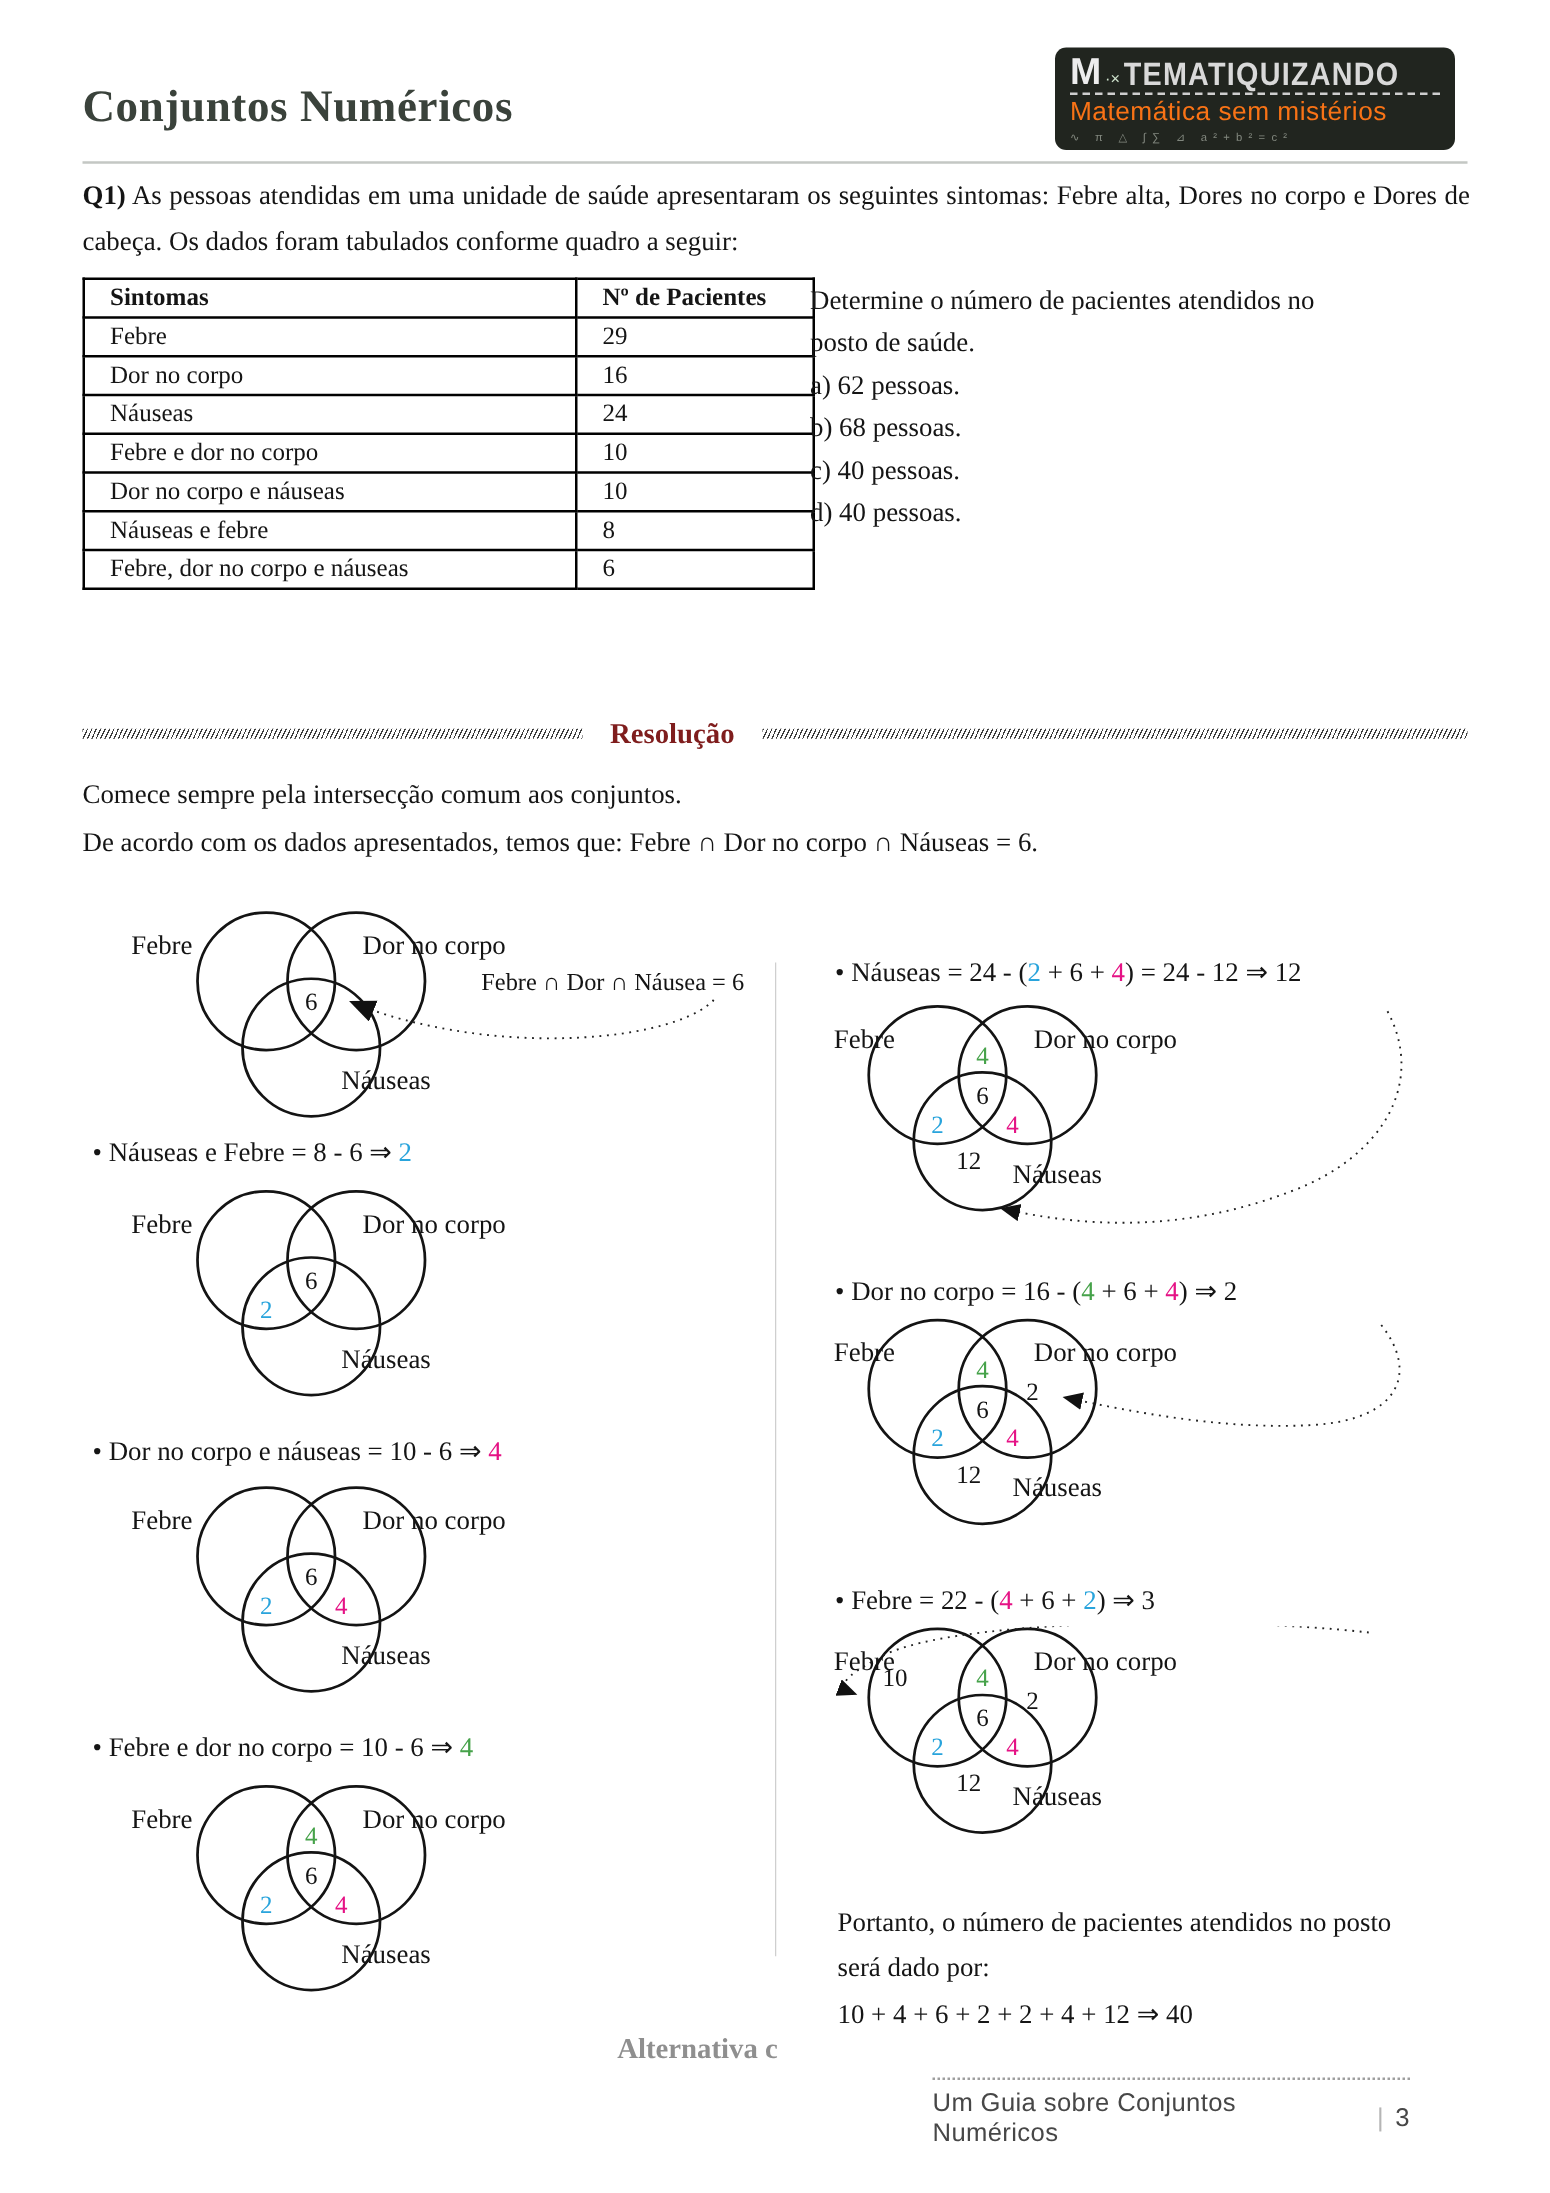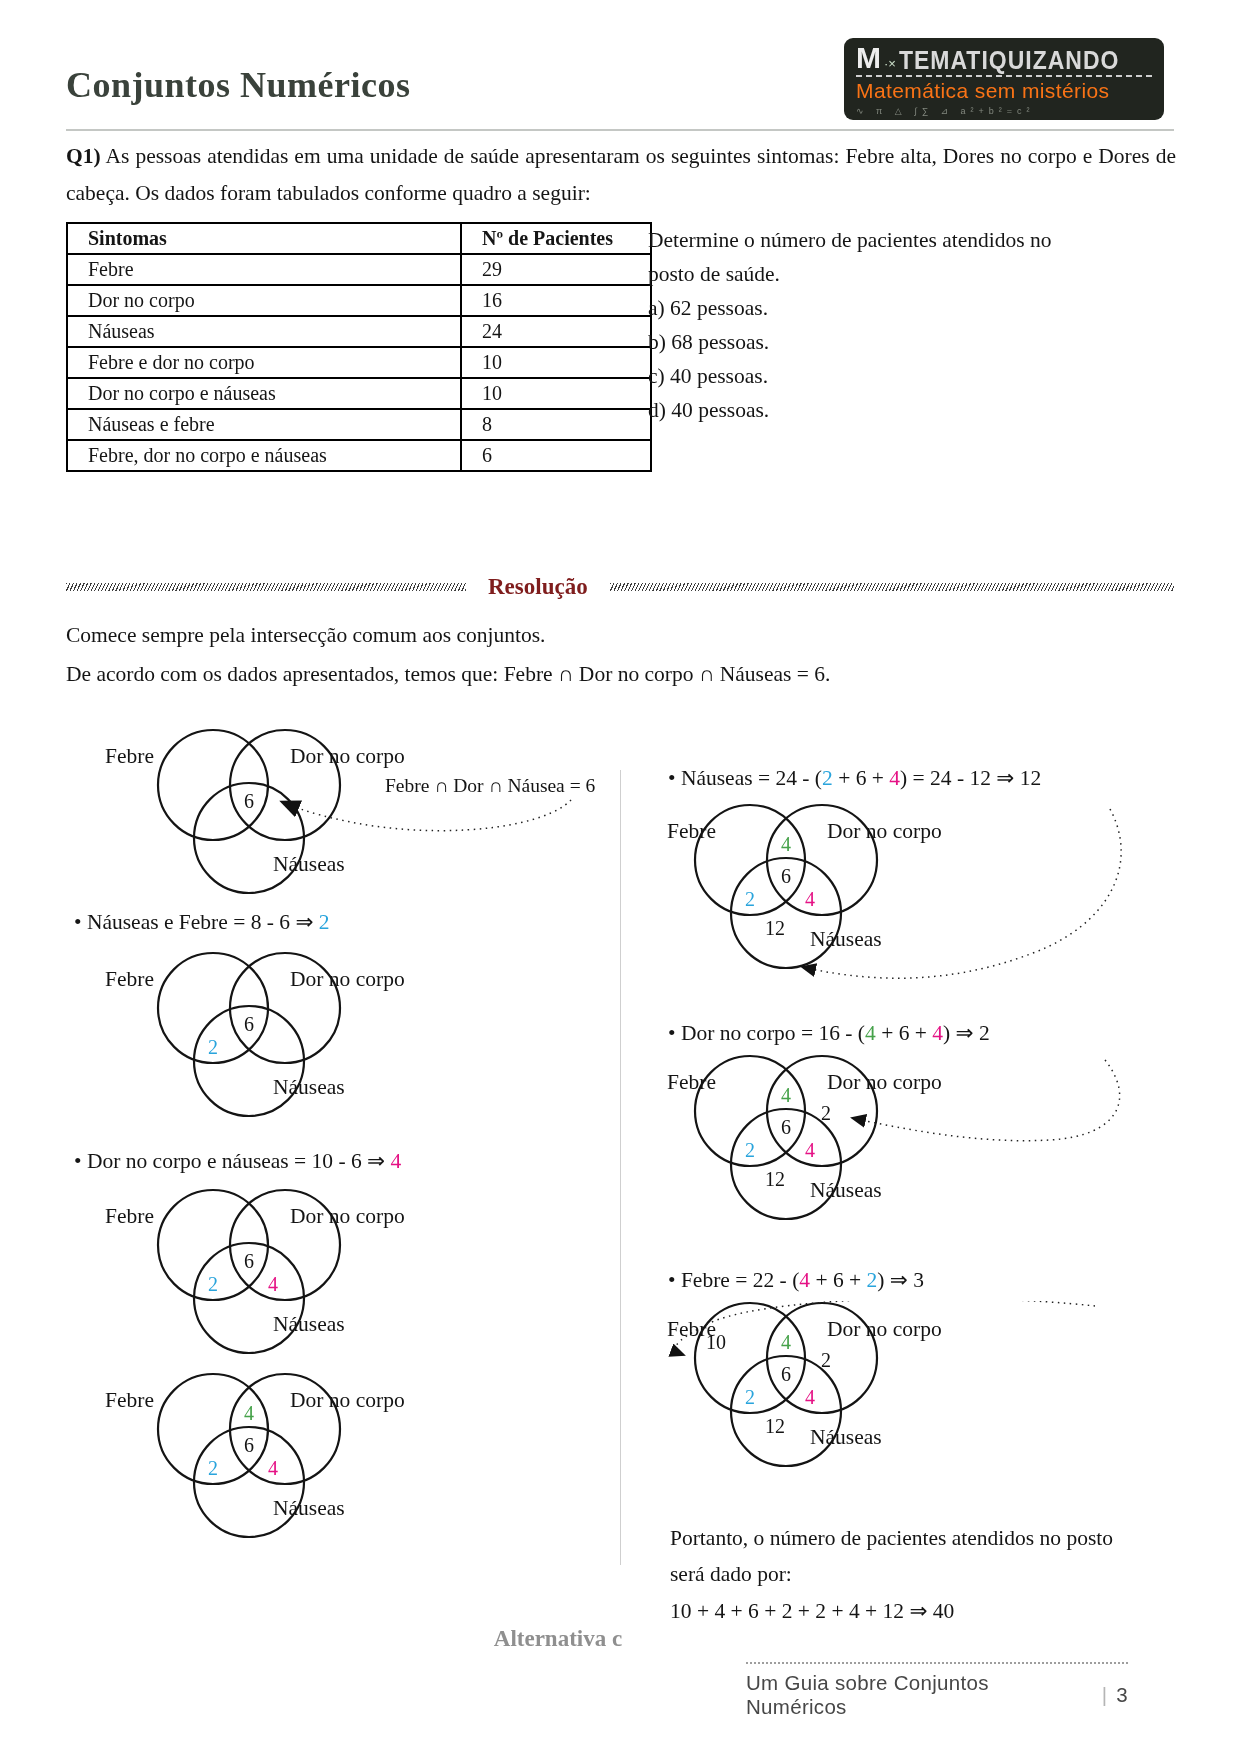--- a/index.html
+++ b/index.html
@@ -206,20 +206,21 @@
         <circle class="vc" cx="219" cy="57" r="55"></circle>
         <circle class="vc" cx="183" cy="110" r="55"></circle>
       <text class="vlabel" x="39" y="35">Febre</text>
       <text class="vlabel" x="224" y="35">Dor no corpo</text>
       <text class="vlabel" x="207" y="143">Náuseas</text>
       <text class="vnum" x="183" y="80">6</text>
       <text class="vnum f-blue" x="147" y="103">2</text>
       <text class="vnum f-pink" x="207" y="103">4</text>
     </svg>
 
+    <div class="bullet bl bl3"><span>• Febre e dor no corpo = 10 - 6 ⇒ </span><span class="c-green">4</span></div>
 
     <svg class="venn mt14" width="554" height="170" viewBox="0 0 554 170">
       <circle class="vc" cx="147" cy="57" r="55"></circle>
         <circle class="vc" cx="219" cy="57" r="55"></circle>
         <circle class="vc" cx="183" cy="110" r="55"></circle>
       <text class="vlabel" x="39" y="35">Febre</text>
       <text class="vlabel" x="224" y="35">Dor no corpo</text>
       <text class="vlabel" x="207" y="143">Náuseas</text>
       <text class="vnum f-green" x="183" y="48">4</text>
       <text class="vnum" x="183" y="80">6</text>

